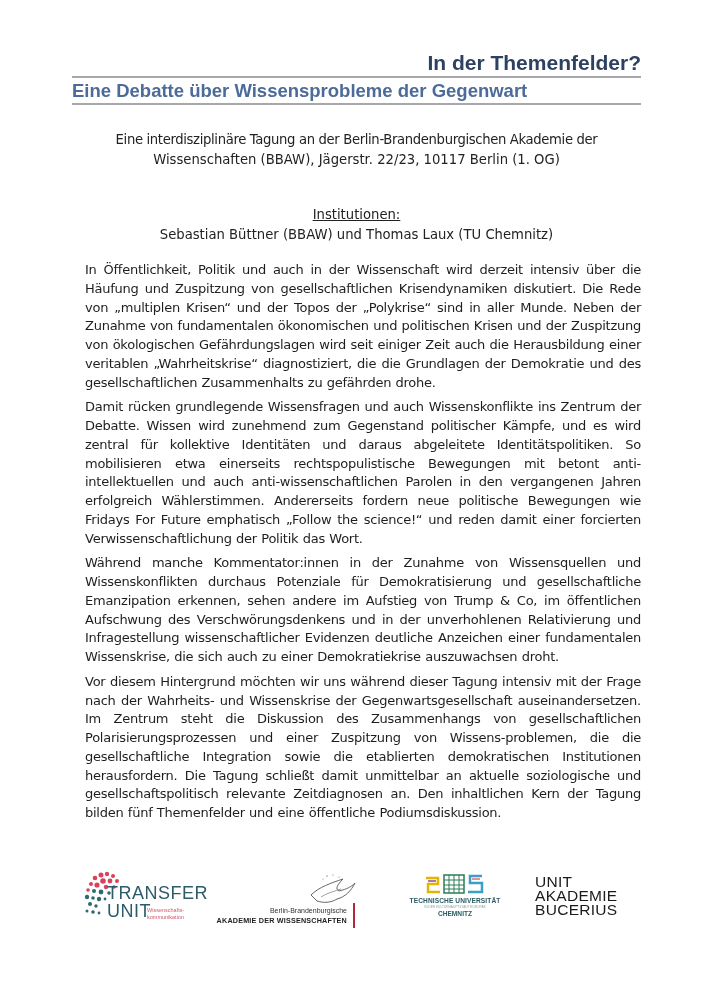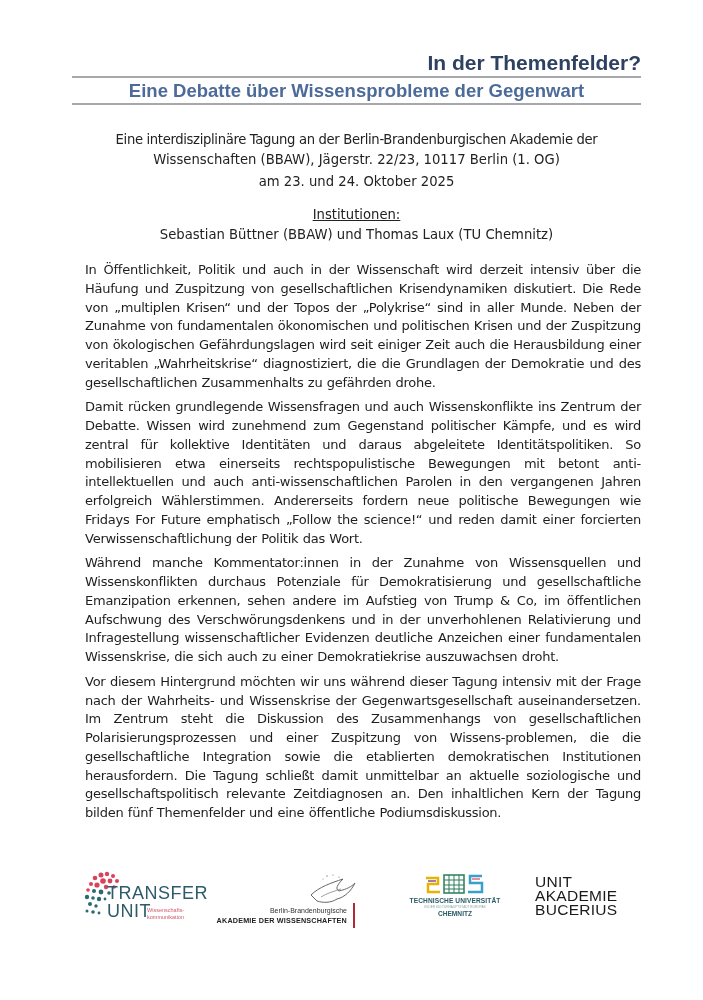--- a/index.html
+++ b/index.html
@@ -2,21 +2,21 @@
 <html><head>
   <meta charset="utf-8">
   <style>
     html, body { margin: 0; padding: 0; background: #ffffff; }
     body { width: 703px; height: 1000px; position: relative; overflow: hidden;
       font-family: "DejaVu Sans", sans-serif; color: #1a1a1a; }
     .header { position: absolute; left: 72px; right: 62px; top: 50px; }
     .title { text-align: right; font-family: "Liberation Sans", sans-serif; font-weight: bold;
       font-size: 21px; color: #2e4161; line-height: 26px; height: 26px; }
     .rule { height: 0; border-top: 2px solid #a6a8ab; }
-    .subtitle { text-align: center; font-family: "Liberation Sans", sans-serif; font-weight: bold;
+    .subtitle { text-align: left; font-family: "Liberation Sans", sans-serif; font-weight: bold;
       font-size: 18.5px; color: #4c6b99; line-height: 24px; height: 24px; margin-top: 1px; }
     .event { position: absolute; left: 72px; right: 62px; top: 130px; text-align: center;
       font-size: 13.2px; line-height: 20px; color: #222; font-family: "DejaVu Sans", sans-serif; }
     .event .l1 { letter-spacing: -0.35px; }
     .event .date { margin-top: 2px; }
     .org { position: absolute; left: 72px; right: 62px; top: 205px; text-align: center;
       font-size: 13.2px; line-height: 20px; color: #222; }
     .org .lbl { text-decoration: underline; }
     .body { position: absolute; left: 85px; right: 62px; top: 261px;
       font-size: 13.0px; line-height: 18.75px; color: #1e1e1e; text-align: justify;
@@ -56,21 +56,20 @@
 <div class="header">
   <div class="title">In der Themenfelder?</div>
   <div class="rule"></div>
   <div class="subtitle">Eine Debatte über Wissensprobleme der Gegenwart</div>
   <div class="rule"></div>
 </div>
 
 <div class="event">
   <div class="l1">Eine interdisziplinäre Tagung an der Berlin-Brandenburgischen Akademie der</div>
   <div>Wissenschaften (BBAW), Jägerstr. 22/23, 10117 Berlin (1. OG)</div>
-  <div class="date">am 23. und 24. Oktober 2025</div>
 </div>
 
 <div class="org">
   <div class="lbl">Institutionen:</div>
   <div>Sebastian Büttner (BBAW) und Thomas Laux (TU Chemnitz)</div>
 </div>
 
 <div class="body">
   <p>In Öffentlichkeit, Politik und auch in der Wissenschaft wird derzeit intensiv über die Häufung und Zuspitzung von gesellschaftlichen Krisendynamiken diskutiert. Die Rede von „multiplen Krisen“ und der Topos der „Polykrise“ sind in aller Munde. Neben der Zunahme von fundamentalen ökonomischen und politischen Krisen und der Zuspitzung von ökologischen Gefährdungslagen wird seit einiger Zeit auch die Herausbildung einer veritablen „Wahrheitskrise“ diagnostiziert, die die Grundlagen der Demokratie und des gesellschaftlichen Zusammenhalts zu gefährden drohe.</p>
   <p>Damit rücken grundlegende Wissensfragen und auch Wissenskonflikte ins Zentrum der Debatte. Wissen wird zunehmend zum Gegenstand politischer Kämpfe, und es wird zentral für kollektive Identitäten und daraus abgeleitete Identitätspolitiken. So mobilisieren etwa einerseits rechtspopulistische Bewegungen mit betont anti-intellektuellen und auch anti-wissenschaftlichen Parolen in den vergangenen Jahren erfolgreich Wählerstimmen. Andererseits fordern neue politische Bewegungen wie Fridays For Future emphatisch „Follow the science!“ und reden damit einer forcierten Verwissenschaftlichung der Politik das Wort.</p>

